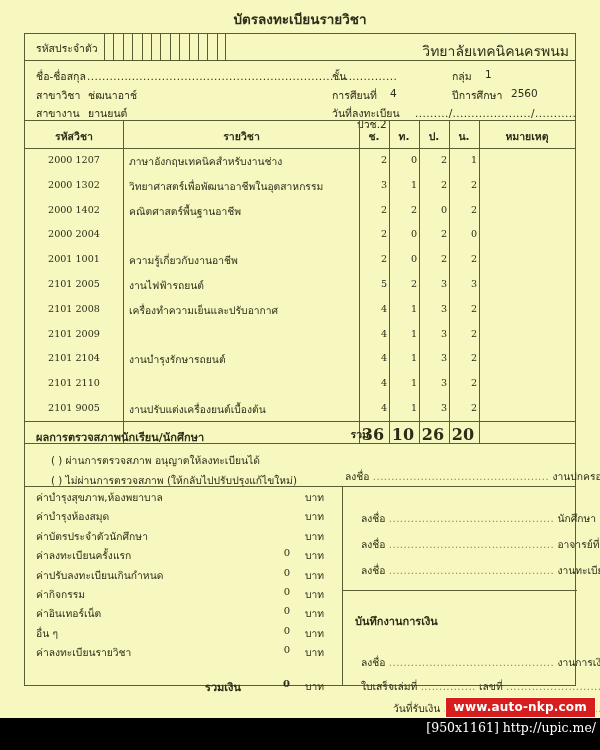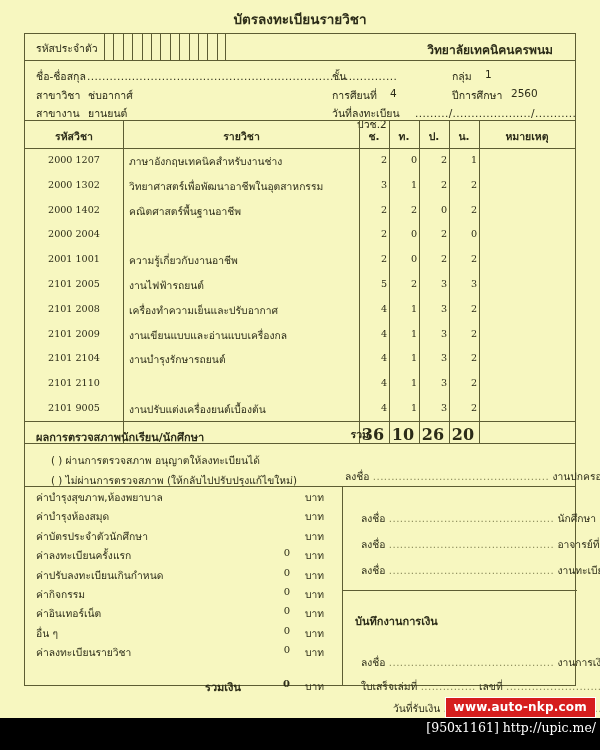--- a/index.html
+++ b/index.html
@@ -99,22 +99,22 @@
     position: absolute; left: 79px; top: 0px; height: 26px;
     display: flex;
   }
   .idboxes .cell {
     width: 9.4px; height: 26px;
     border-left: 1.1px solid #5d5d33;
     box-sizing: border-box;
   }
   .idboxes .cell:last-child { border-right: 1.1px solid #5d5d33; }
   .college {
-    position: absolute; right: 22px; top: 6px;
-    font-size: 12px; font-weight: bold; color: #2c2c18;
+    position: absolute; right: 6px; top: 6px;
+    font-size: 14px; font-weight: normal; color: #2c2c18;
   }
 
   
   .info { position: absolute; left: 0; top: 26px; width: 100%; height: 60px; }
   .info .ln { position: absolute; font-size: 10.5px; color: #2c2c18; white-space: nowrap; }
   .dots { color: #8a8a5a; letter-spacing: 0.4px; }
 
   
   .thead { position: absolute; left: 0; top: 86px; width: 100%; height: 28px; }
   .thead .th {
@@ -238,21 +238,21 @@
 
     <div class="info">
       <span class="ln" style="left:11px; top:8px;">ชื่อ-ชื่อสกุล</span>
       <span class="ln dots" style="left:62px; top:10px;">...................................................................................</span>
       <span class="ln" style="left:307px; top:8px;">ชั้น</span>
       <span class="ln" style="left:332px; top:8px;margin-top:48px;">ปวช.2</span>
       <span class="ln" style="left:427px; top:8px;">กลุ่ม</span>
       <span class="ln" style="left:460px; top:8px;">1</span>
 
       <span class="ln" style="left:11px; top:27px;">สาขาวิชา</span>
-      <span class="ln" style="left:63px; top:27px;">ช่บอากาศ์</span>
+      <span class="ln" style="left:63px; top:27px;">ช่ฒนาอาช์</span>
       <span class="ln" style="left:307px; top:27px;">การศียนที่</span>
       <span class="ln" style="left:365px; top:27px;">4</span>
       <span class="ln" style="left:427px; top:27px;">ปีการศึกษา</span>
       <span class="ln" style="left:486px; top:27px;">2560</span>
 
       <span class="ln" style="left:11px; top:45px;">สาขางาน</span>
       <span class="ln" style="left:63px; top:45px;">ยานยนต์</span>
       <span class="ln" style="left:307px; top:45px;">วันที่ลงทะเบียน</span>
       <span class="ln dots" style="left:390px; top:47px;">........./...................../...........</span>
     </div>
@@ -327,21 +327,20 @@
       <div class="trow">
         <span class="code">2101 2008</span>
         <span class="name">เครื่องทำความเย็นและปรับอากาศ</span>
         <span class="num" style="left:334px;">4</span>
         <span class="num" style="left:364px;">1</span>
         <span class="num" style="left:394px;">3</span>
         <span class="num" style="left:424px;">2</span>
       </div>
       <div class="trow">
         <span class="code">2101 2009</span>
-        <span class="name">งานเขียนแบบและอ่านแบบเครื่องกล</span>
         <span class="num" style="left:334px;">4</span>
         <span class="num" style="left:364px;">1</span>
         <span class="num" style="left:394px;">3</span>
         <span class="num" style="left:424px;">2</span>
       </div>
       <div class="trow">
         <span class="code">2101 2104</span>
         <span class="name">งานบำรุงรักษารถยนต์</span>
         <span class="num" style="left:334px;">4</span>
         <span class="num" style="left:364px;">1</span>

